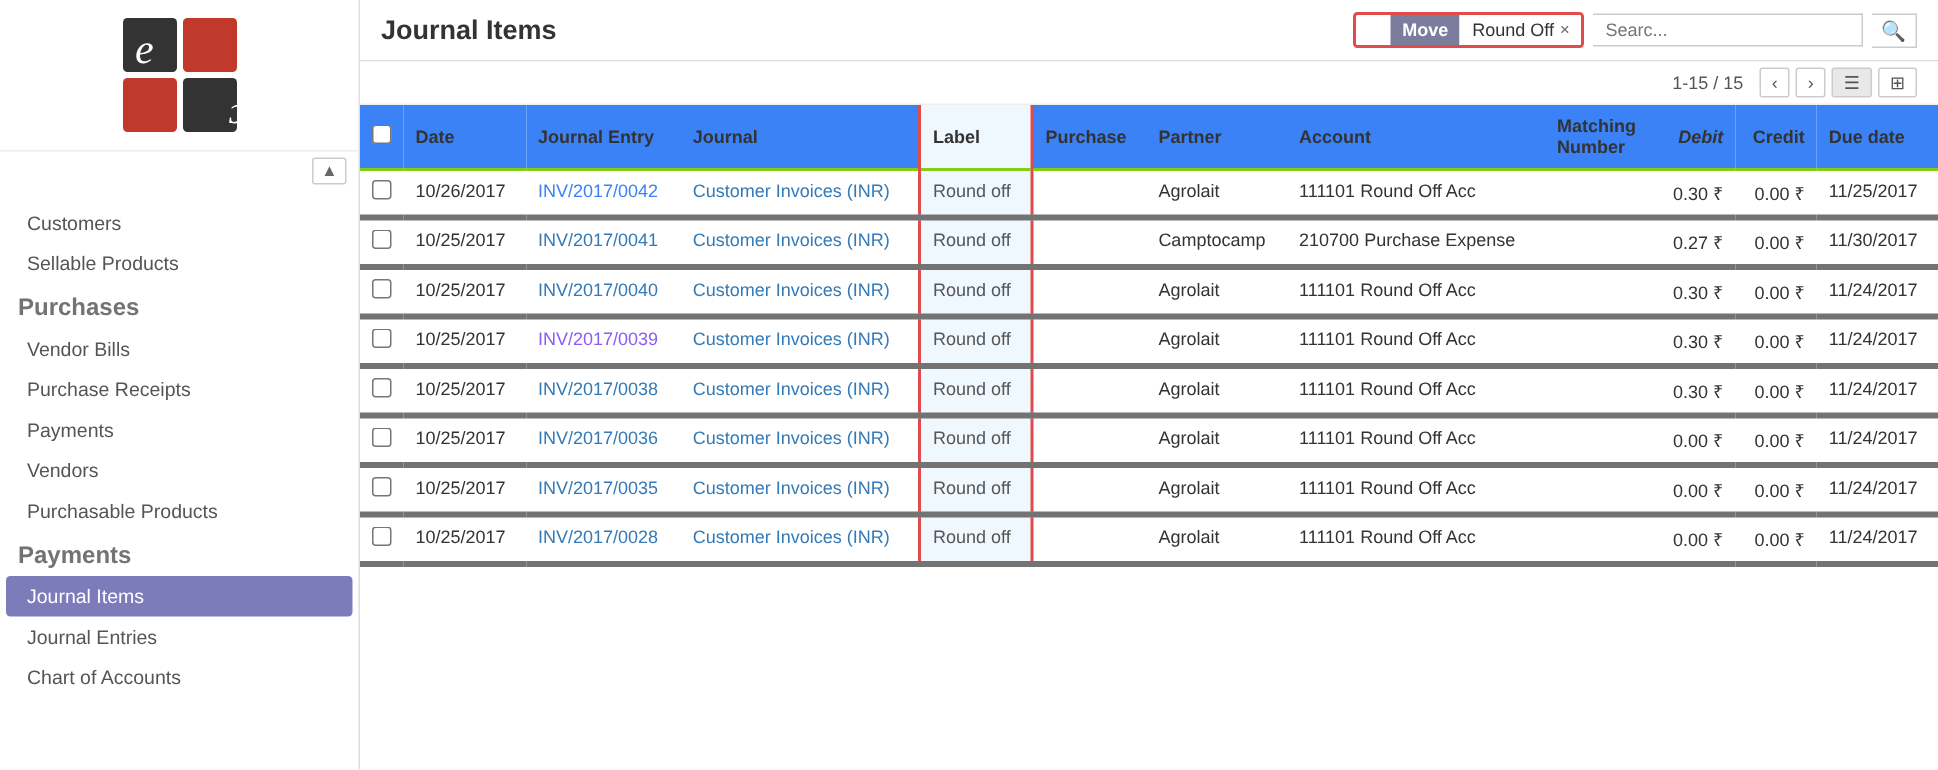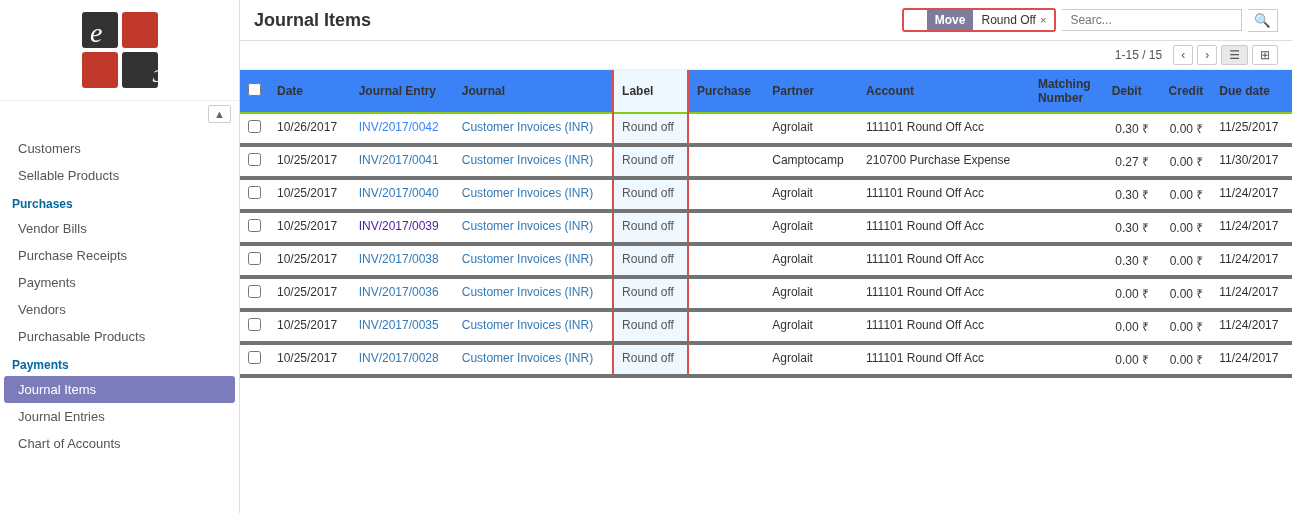--- a/index.html
+++ b/index.html
@@ -27,23 +27,23 @@
     .logo-svg {
       width: 80px;
       height: 80px;
     }
     .sidebar-nav {
       flex: 1;
       padding: 8px 0;
     }
     .nav-section-header {
       font-weight: bold;
-      color: #0369a1;
+      color: #737373;
       padding: 8px 12px 4px 12px;
-      font-size: 12px;
+      font-size: 16px;
     }
     .nav-item {
       padding: 6px 12px 6px 18px;
       color: #555;
       cursor: pointer;
       font-size: 13px;
     }
     .nav-item.active {
       background: #7c7cba;
       color: #fff;
@@ -300,21 +300,21 @@
         <tr>
           <th class="col-checkbox"><input type="checkbox" style=""></th>
           <th>Date</th>
           <th>Journal Entry</th>
           <th>Journal</th>
           <th class="label-col-header">Label</th>
           <th>Purchase</th>
           <th>Partner</th>
           <th>Account</th>
           <th>Matching<br>Number</th>
-          <th style="">Debit</th>
+          <th style="text-align:right;font-style:italic;">Debit</th>
           <th style="text-align:right;">Credit</th>
           <th>Due date</th>
         </tr>
       </thead>
       <tbody id="table-body">
       <tr>
     <td class="checkbox-cell"><input type="checkbox" style=""></td>
     <td>10/26/2017</td>
     <td style="color:#3b82f6;cursor:pointer;">INV/2017/0042</td>
     <td style="color:#337ab7;">Customer Invoices (INR)</td>
@@ -351,21 +351,21 @@
     <td>Agrolait</td>
     <td>111101 Round Off Acc</td>
     <td></td>
     <td class="debit-credit">0.30 ₹</td>
     <td class="debit-credit">0.00 ₹</td>
     <td>11/24/2017</td>
   </tr>
           <tr>
     <td class="checkbox-cell"><input type="checkbox" style=""></td>
     <td>10/25/2017</td>
-    <td style="color:#4c1d95;cursor:pointer;">INV/2017/0039</td>
+    <td style="color:#8b5cf6;cursor:pointer;">INV/2017/0039</td>
     <td style="color:#337ab7;">Customer Invoices (INR)</td>
     <td class="label-col">Round off</td>
     <td></td>
     <td>Agrolait</td>
     <td>111101 Round Off Acc</td>
     <td></td>
     <td class="debit-credit">0.30 ₹</td>
     <td class="debit-credit">0.00 ₹</td>
     <td>11/24/2017</td>
   </tr>

